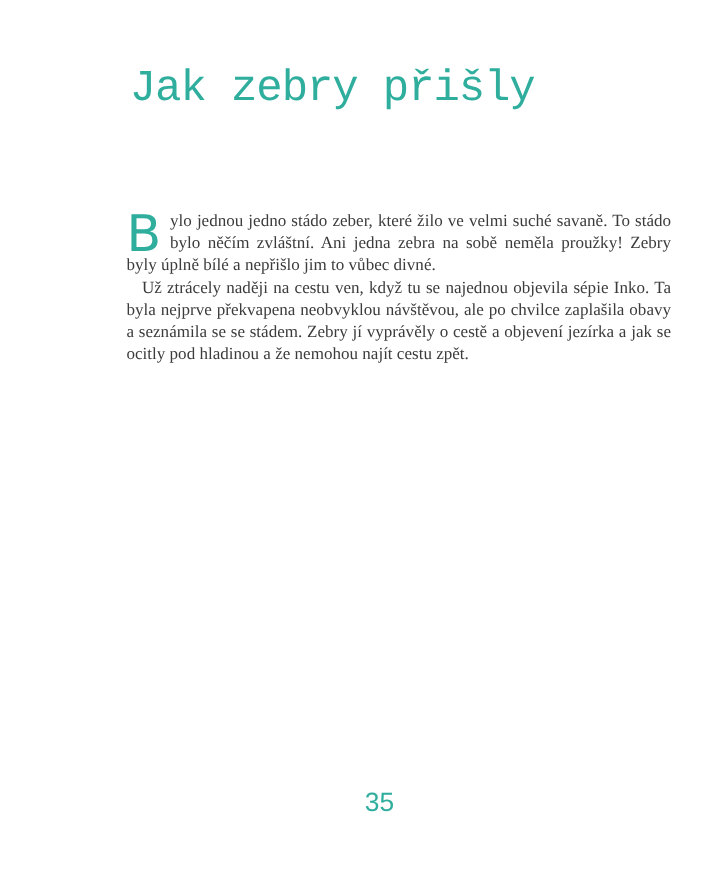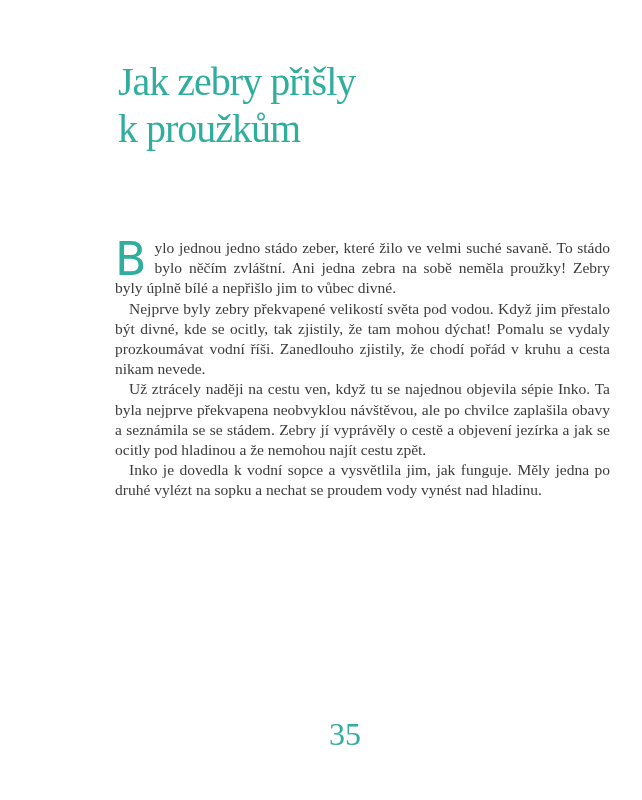--- a/index.html
+++ b/index.html
@@ -16,21 +16,21 @@
     font-family: "Liberation Serif", serif;
   }
   .column {
     position: absolute;
     left: 115px;
     top: 0;
     width: 495px;
   }
   .title {
     margin: 58px 0 0 3px;
-    font-family: Liberation Serif, serif;
+    font-family: Liberation Mono, monospace;
     font-weight: 400;
     font-size: 40px;
     line-height: 47px;
     letter-spacing: -1px;
     color: #2fae9e;
   }
   .story {
     margin-top: 86px;
     font-size: 15.5px;
     line-height: 20.2px;
@@ -53,38 +53,36 @@
     color: #2fae9e;
     font-size: 46px;
     line-height: 38px;
     padding: 2px 8px 0 0;
   }
   .page-number {
     position: absolute;
     top: 716px;
     left: 345px;
     transform: translateX(-50%);
-    font-family: Liberation Serif, serif;
+    font-family: Liberation Sans, sans-serif;
     font-weight: 400;
-    font-size: 32px;
+    font-size: 24px;
     color: #2fae9e;
   }
 </style>
 </head>
 <body>
 
 <div class="page">
   <div class="column">
 
-    <h1 class="title"><span>Jak zebry přišly</span><br><span>k proužkům</span></h1>
+    <h1 class="title"><span>Jak zebry přišly</span><br></h1>
 
     <div class="story">
       <p class="first"><span class="dropcap">B</span><span>ylo jednou jedno stádo zeber, které žilo ve velmi suché savaně. To stádo bylo něčím zvláštní. Ani jedna zebra na sobě neměla proužky! Zebry byly úplně bílé a nepřišlo jim to vůbec divné.</span></p>
 
-      <p>Nejprve byly zebry překvapené velikostí světa pod vodou. Když jim přestalo být divné, kde se ocitly, tak zjistily, že tam mohou dýchat! Pomalu se vydaly prozkoumávat vodní říši. Zanedlouho zjistily, že chodí pořád v kruhu a cesta nikam nevede.</p>
       <p>Už ztrácely naději na cestu ven, když tu se najednou objevila sépie Inko. Ta byla nejprve překvapena neobvyklou návštěvou, ale po chvilce zaplašila obavy a seznámila se se stádem. Zebry jí vyprávěly o cestě a objevení jezírka a jak se ocitly pod hladinou a že nemohou najít cestu zpět.</p>
-      <p>Inko je dovedla k vodní sopce a vysvětlila jim, jak funguje. Měly jedna po druhé vylézt na sopku a nechat se proudem vody vynést nad hladinu.</p>
     </div>
 
   </div>
 
   <div class="page-number">35</div>
 </div>
 
 </body></html>

